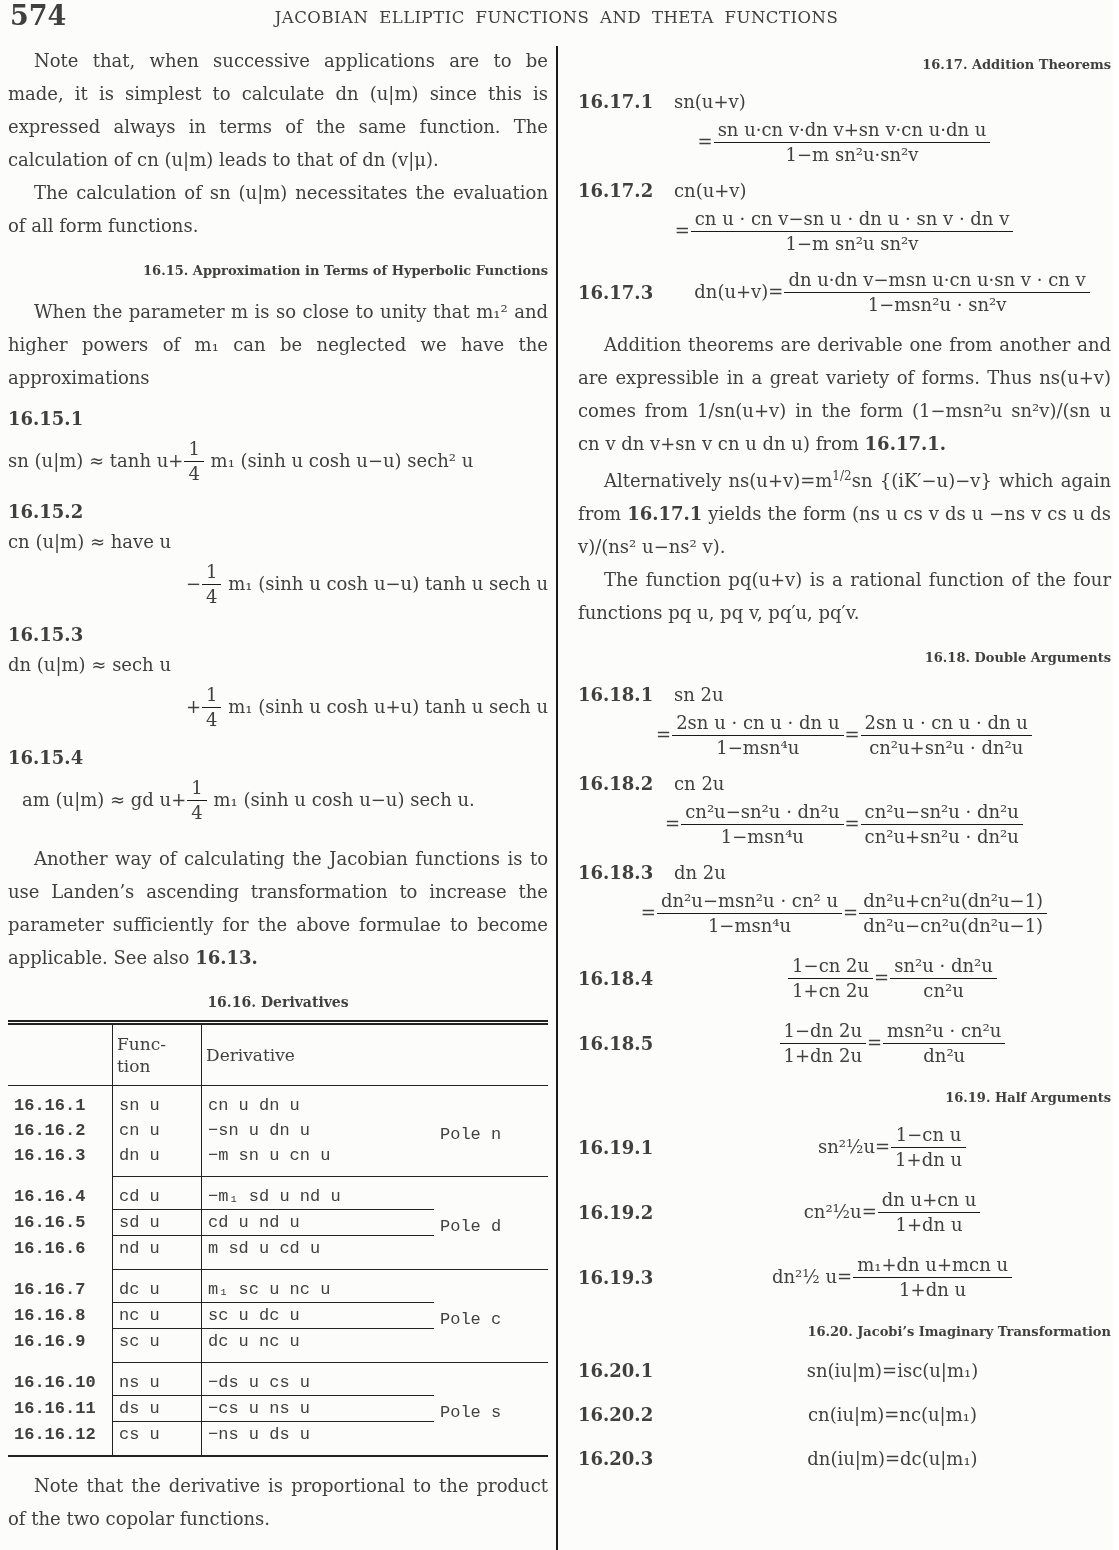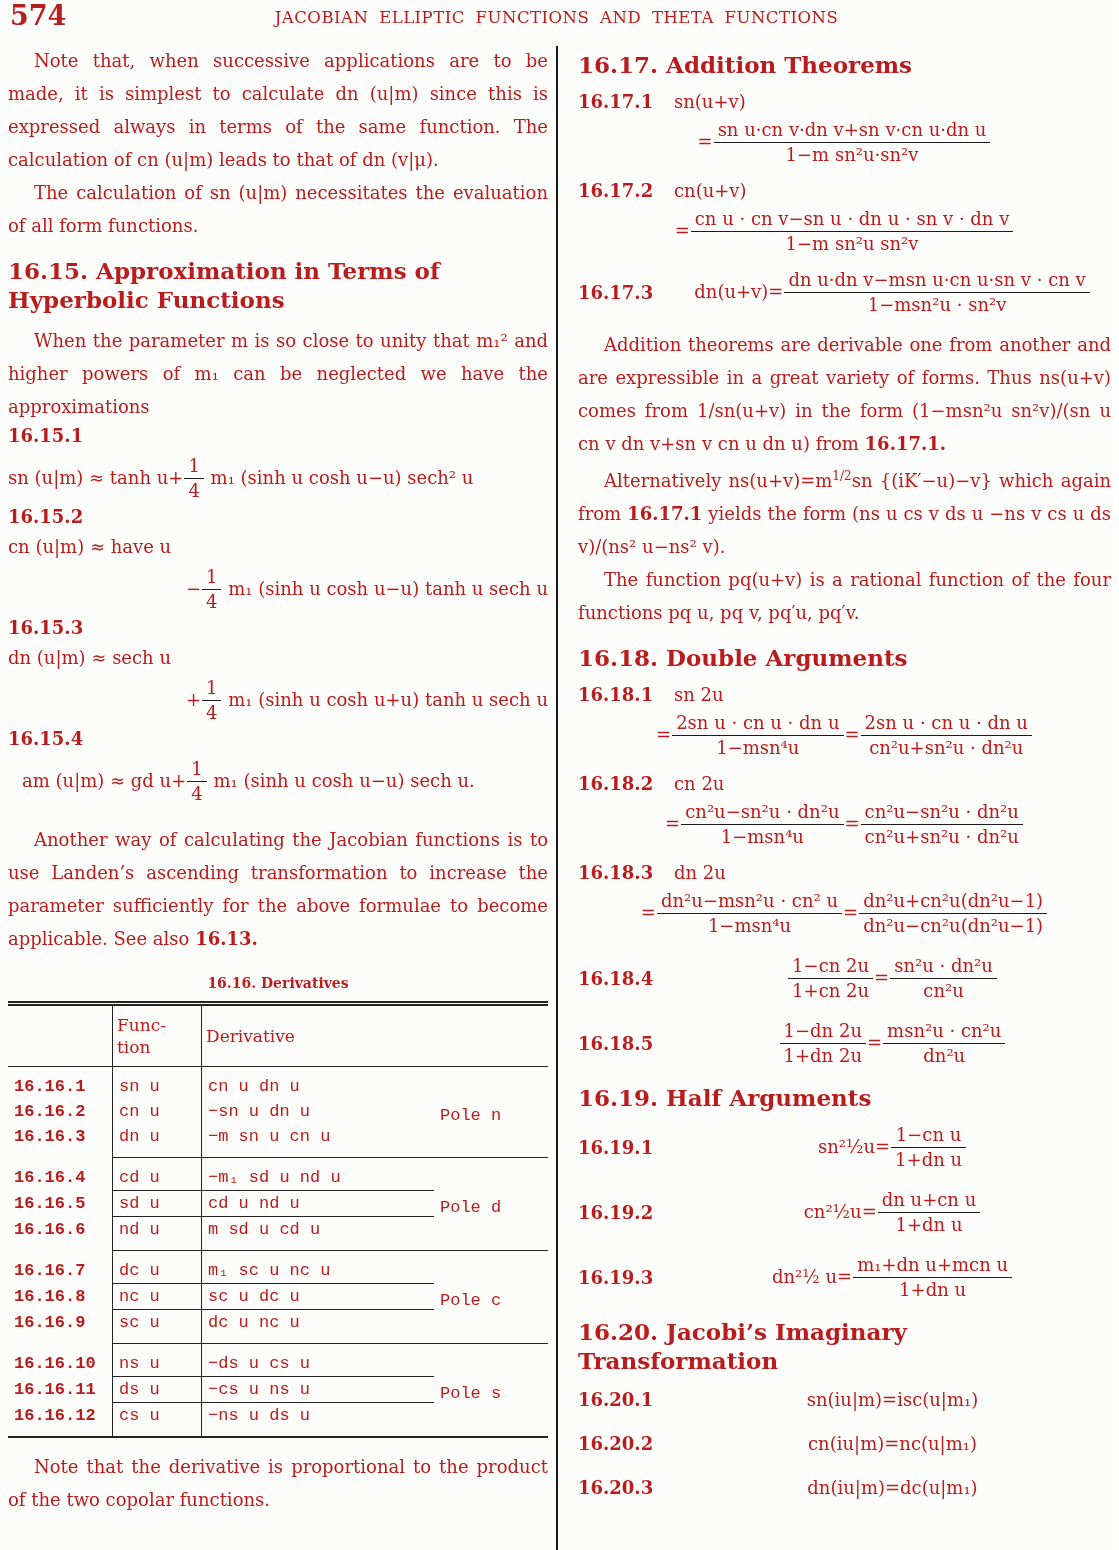--- a/index.html
+++ b/index.html
@@ -1,28 +1,28 @@
 <!DOCTYPE html>
 <html><head>
 <meta charset="utf-8">
 <style>
   html,body{margin:0;padding:0;background:#ffffff;}
-  .page{position:relative;width:1113px;height:1550px;background:#fcfcfa;color:#b91c1c;
+  .page{position:relative;width:1113px;height:1550px;background:#fcfcfa;color:#404040;
         font-family:"DejaVu Serif", serif;overflow:hidden;}
   .pageno{position:absolute;left:10px;top:0px;font-size:27px;font-weight:bold;}
   .runhead{position:absolute;left:0;right:0;top:8px;text-align:center;font-size:16.5px;
            font-weight:normal;letter-spacing:.5px;word-spacing:5px;}
   .divider{position:absolute;left:556px;top:46px;width:2px;height:1504px;background:#1a1a1a;}
   .col{position:absolute;top:44px;font-size:18px;}
   .col-left{left:8px;width:540px;}
   .col-right{left:578px;width:533px;}
   .p{margin:0;text-align:justify;line-height:33px;text-indent:26px;}
-  .sech{font-weight:bold;text-align:left;font-size:23px;line-height:29px;margin:14px 0 0 0;}
+  .sech{font-weight:bold;text-align:right;font-size:13px;line-height:29px;margin:14px 0 0 0;}
   .lbl{font-weight:bold;font-size:18px;line-height:26px;}
-  .lbl-row{}
+  .lbl-row{margin-top:12px;}
   .eqline{line-height:26px;margin-top:4px;}
   .right-al{text-align:right;}
   .indent-sm{padding-left:14px;}
   .frac{display:inline-block;vertical-align:middle;text-align:center;line-height:22px;margin:2px 1px;}
   .frac .num{display:block;border-bottom:1.6px solid #1a1a1a;padding:0 4px 1px 4px;}
   .frac .den{display:block;padding:1px 4px 0 4px;}
   .eqflex{display:flex;align-items:center;margin-top:10px;justify-content:space-between;}
   .eqflex .lbl{flex:0 0 96px;}
   .eqflex .ebody{flex:1;text-align:center;line-height:26px;}
   .headrow{display:flex;align-items:baseline;margin-top:10px;}

